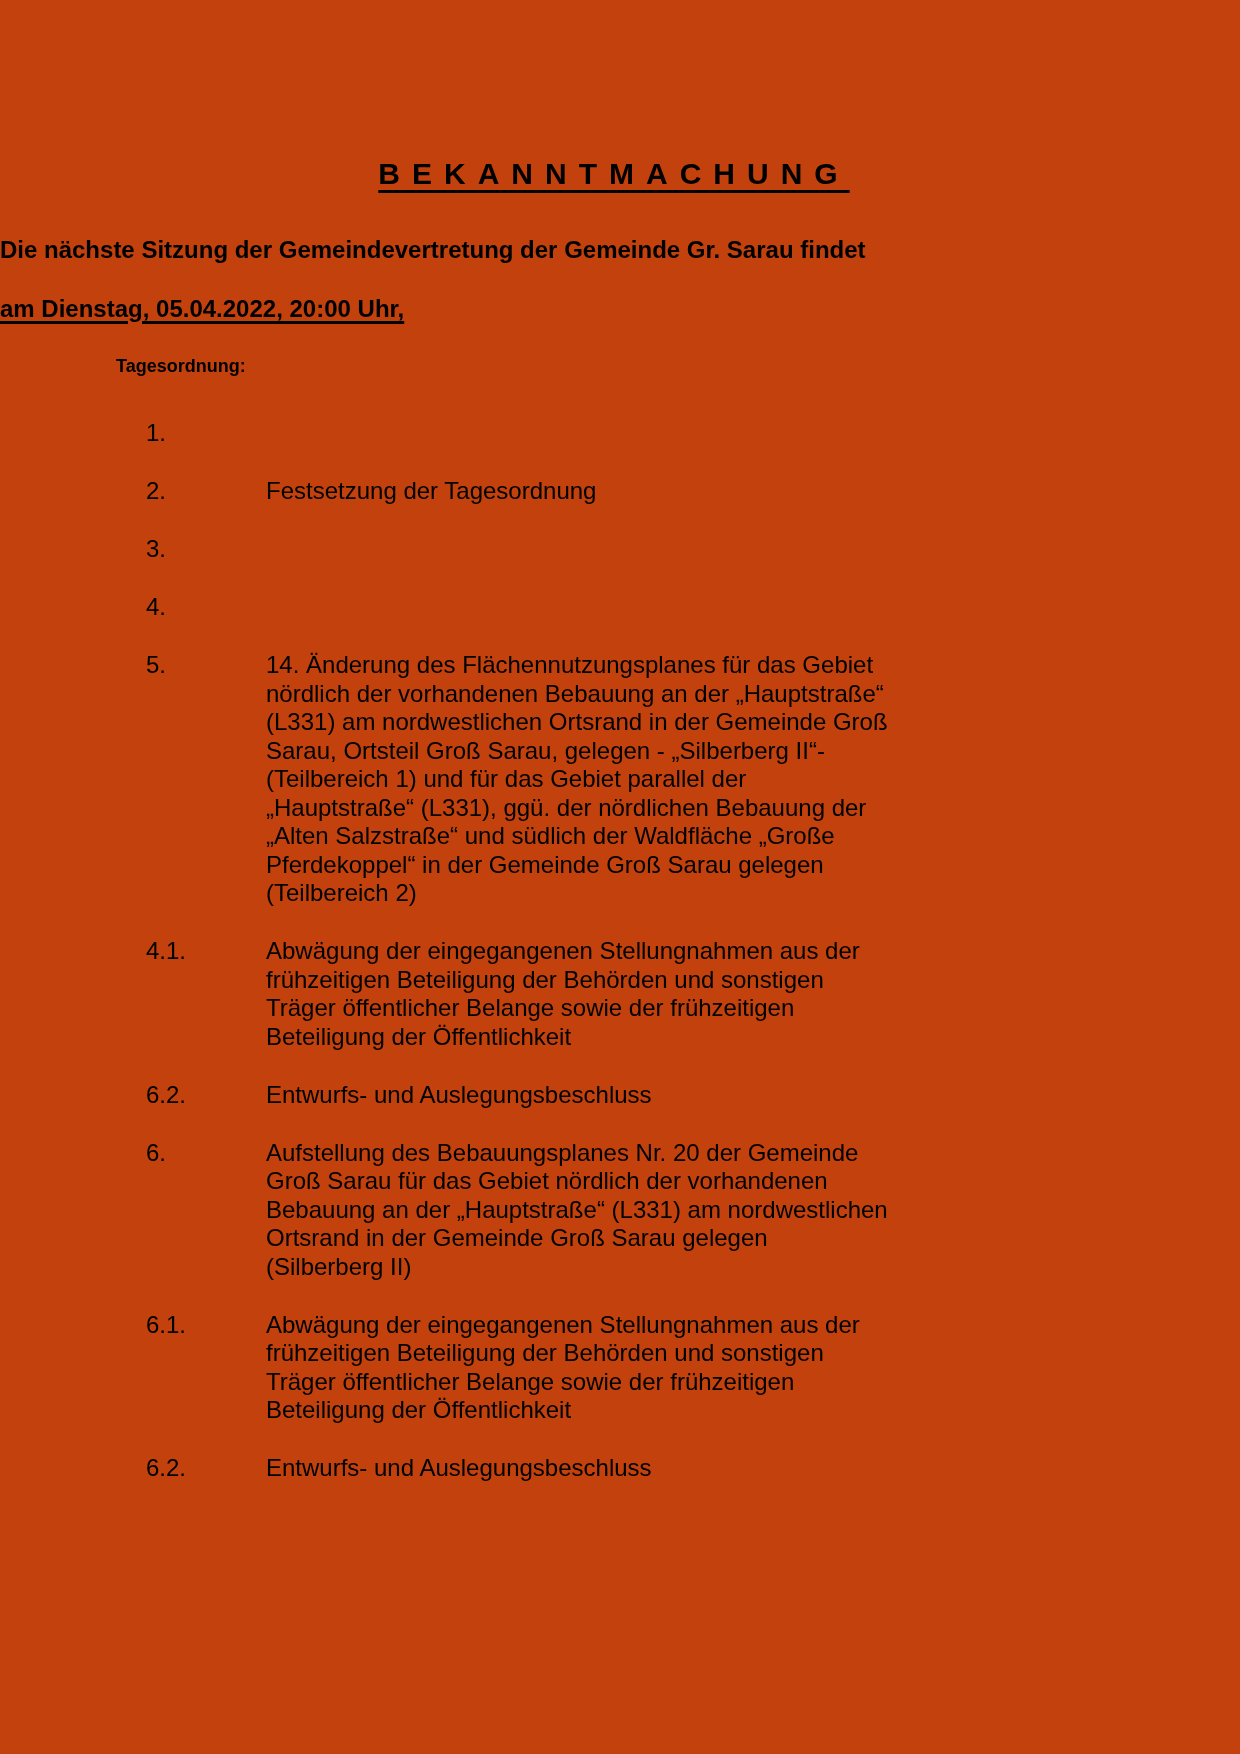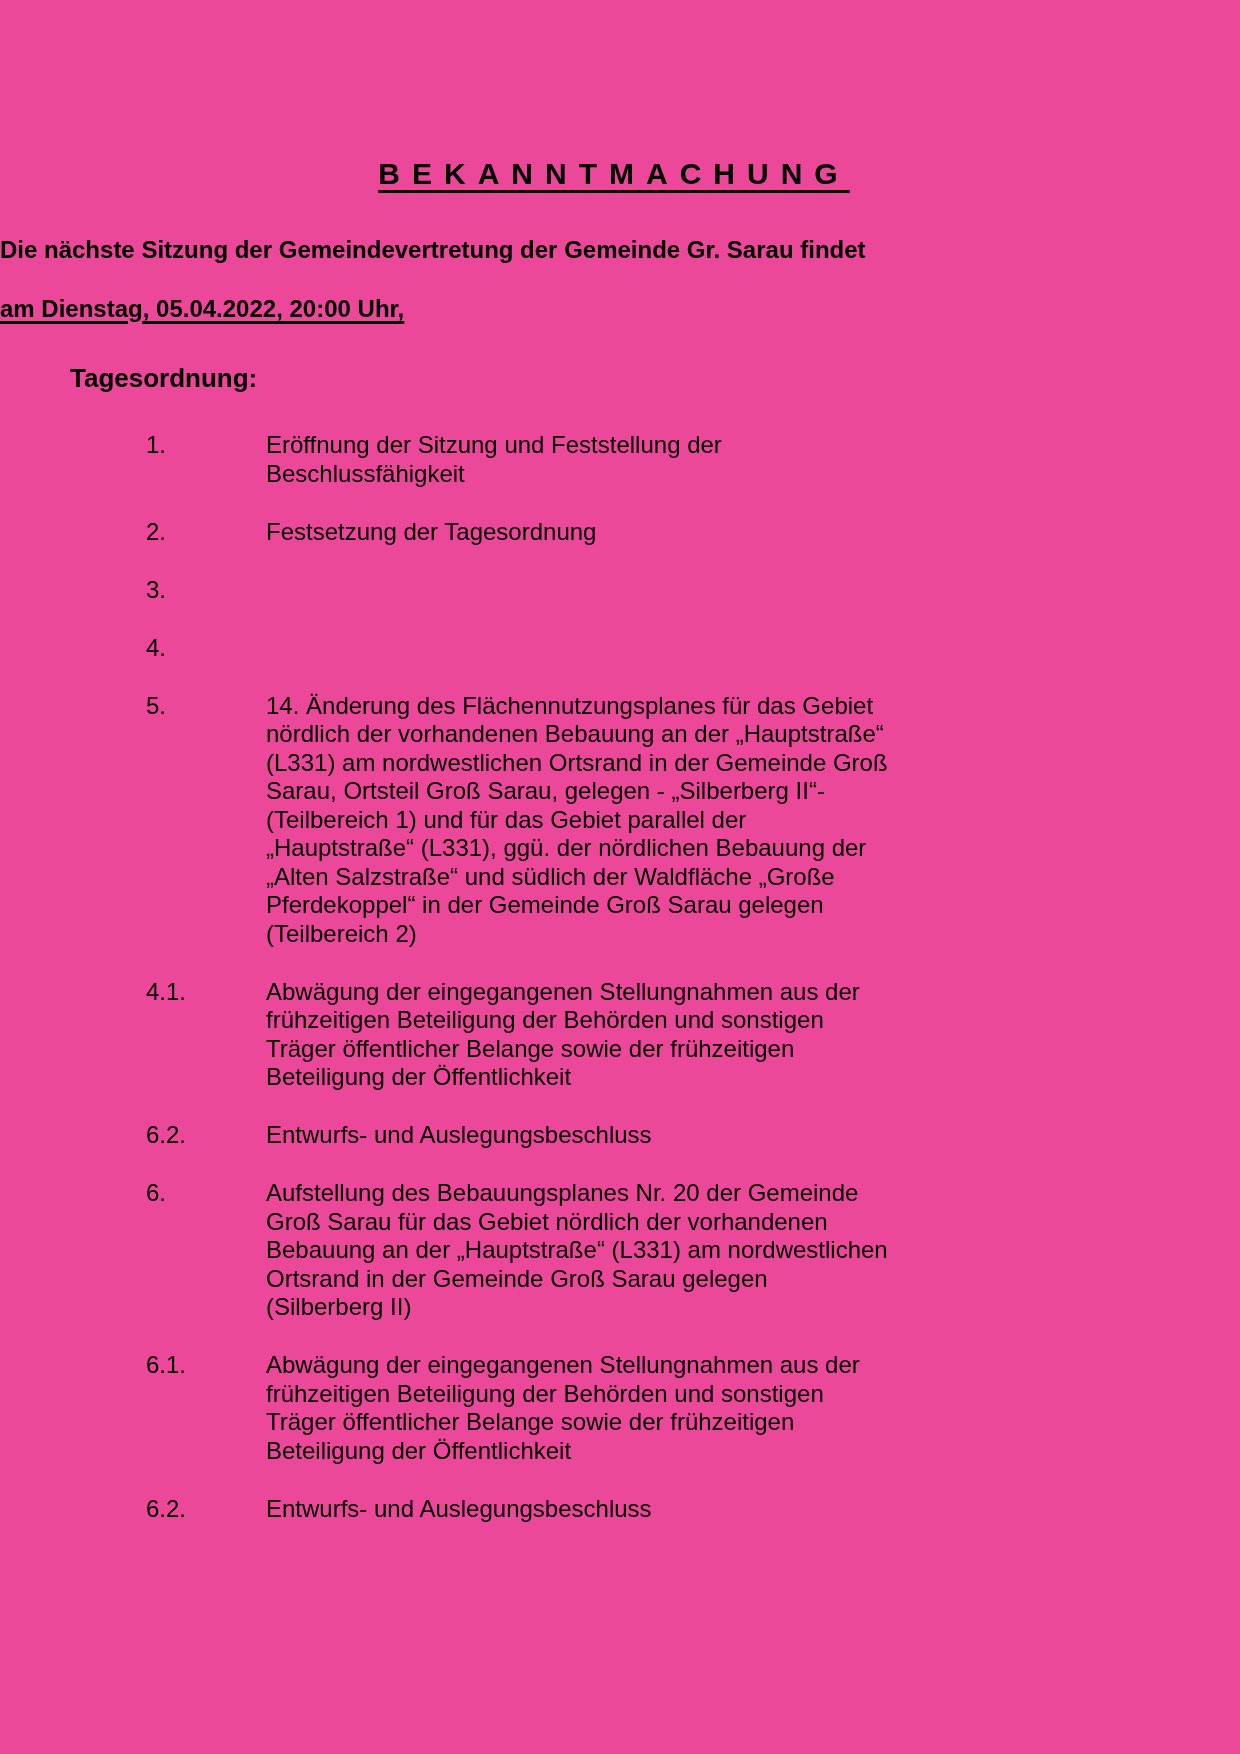--- a/index.html
+++ b/index.html
@@ -11,21 +11,21 @@
     width: 1240px;
     height: 1754px;
     font-family: "Liberation Sans", sans-serif;
     color: #000000;
     -webkit-font-smoothing: antialiased;
   }
   .page {
     position: relative;
     width: 1240px;
     height: 1754px;
-    background: #ec4899;
+    background: #c2410c;
     overflow: hidden;
   }
 
   
   .doc-title {
     margin: 0;
     padding-top: 156px;
     text-align: center;
     font-size: 30px;
     line-height: 36px;
@@ -50,23 +50,23 @@
   .intro.l2 {
     margin-top: 30px;
     text-decoration: underline;
     text-decoration-thickness: 2.5px;
     text-underline-offset: 4px;
   }
   .intro.l3 { margin-top: 21px; }
 
   
   .agenda-heading {
-    margin: 40px 0 0 0;
-    padding-left: 70px;
-    font-size: 26px;
+    margin: 28px 0 0 0;
+    padding-left: 116px;
+    font-size: 18px;
     line-height: 30px;
     font-weight: bold;
   }
 
   
   .agenda {
     margin-top: 38px;
   }
   .agenda-row {
     display: flex;
@@ -97,22 +97,20 @@
 
   <p class="intro l2">am Dienstag, 05.04.2022, 20:00 Uhr,</p>
 
 
   <h2 class="agenda-heading">Tagesordnung:</h2>
 
   <div class="agenda">
 
     <div class="agenda-row">
       <span class="agenda-num">1.</span>
-      <span class="agenda-text">Eröffnung der Sitzung und Feststellung der
-Beschlussfähigkeit</span>
     </div>
 
     <div class="agenda-row">
       <span class="agenda-num">2.</span>
       <span class="agenda-text">Festsetzung der Tagesordnung</span>
     </div>
 
     <div class="agenda-row">
       <span class="agenda-num">3.</span>
     </div>

